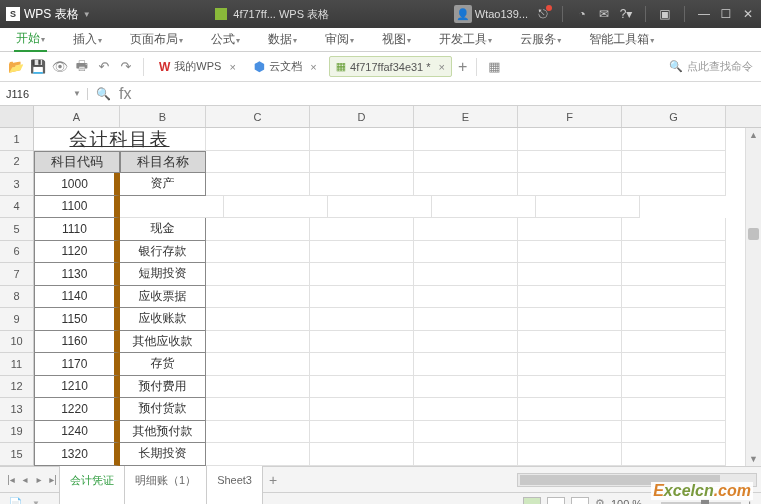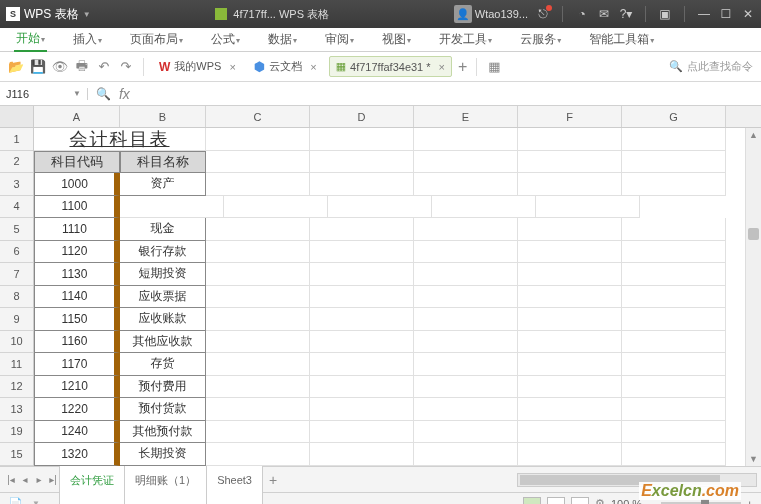--- a/index.html
+++ b/index.html
@@ -30,21 +30,21 @@
 .toolbar .close-x { color:#888; font-size:11px; margin-left:4px;}
 .toolbar .wps-ic { color:#d32f2f; font-weight:bold; font-size:12px;}
 .toolbar .cloud-ic { color:#4a90e2; font-size:13px;}
 .toolbar .plus { color:#888; font-size:16px;}
 .toolbar .search-area { margin-left:auto; display:flex; align-items:center; gap:4px; color:#999; font-size:11px;}
 
 .formula-bar { height: 24px; background:#fff; border-bottom:1px solid #d0d0d0; display:flex; align-items:center;}
 .formula-bar .namebox { width:88px; border-right:1px solid #d0d0d0; padding:0 6px; font-size:11px; color:#333; display:flex; align-items:center; justify-content:space-between;}
 .formula-bar .namebox .dd2{font-size:8px;color:#888;}
 .formula-bar .fx-area { display:flex; align-items:center; gap:8px; padding:0 8px; color:#888;}
-.formula-bar .fx { font-style:italic; font-size:14px;}
+.formula-bar .fx { font-size:16px;}
 .formula-bar input { border:none; outline:none; flex:1; font-size:12px; padding:0 4px;}
 
 .sheet-area { position:relative; height: 360px; background:#fff; display:flex; }
 .rowheads { width:34px; border-right:1px solid #ccc; background:#f0f0f0;}
 .rowheads .corner { height:22px; border-bottom:1px solid #ccc; background:#e8e8e8;}
 .rowheads .rh { height:22.5px; border-bottom:1px solid #d4d4d4; display:flex; align-items:center; justify-content:center; font-size:11px; color:#555; background:#f4f4f4;}
 .colheads { height:22px; display:flex; border-bottom:1px solid #ccc; background:#f0f0f0;}
 .colheads .ch { border-right:1px solid #d4d4d4; display:flex; align-items:center; justify-content:center; font-size:11px; color:#555; background:#f4f4f4;}
 .grid-main { flex:1; position:relative; overflow:hidden;}
 .grid-rows { }
@@ -68,21 +68,21 @@
 .sheet-tabs .hscroll .hthumb{position:absolute;left:2px;top:1px;bottom:1px;width:200px;background:#c8c8c8;}
 
 .statusbar { height:22px; background:#f4f4f4; border-top:1px solid #d0d0d0; display:flex; align-items:center; padding:0 8px; font-size:11px; color:#666; gap:8px;}
 .statusbar .s-ic { width:16px; height:16px; display:flex;align-items:center;justify-content:center; font-size:12px; color:#888;}
 .statusbar .right-s { margin-left:auto; display:flex; align-items:center; gap:6px;}
 .statusbar .view-ic { width:18px; height:14px; border:1px solid #bbb; background:#fff; cursor:pointer;}
 .statusbar .view-ic.active { background:#d0e8c0;}
 .statusbar .zoom-slider { width:80px; height:4px; background:#ccc; position:relative;}
 .statusbar .zoom-slider::after { content:''; position:absolute; left:40px; top:-3px; width:8px; height:10px; background:#888;}
 
-.watermark { position:absolute; right:20px; bottom:4px; font-size:16px; font-weight:bold; font-style:italic; color:#7a9a3e; z-index:100; background:rgba(255,255,255,0.9); padding:0 2px;}
+.watermark { position:absolute; right:8px; bottom:4px; font-size:16px; font-weight:bold; font-style:italic; color:#7a9a3e; z-index:100; background:rgba(255,255,255,0.9); padding:0 2px;}
 .watermark span { color:#d9822b;}
 </style>
 </head>
 <body>
 
 <div class="titlebar">
   <div class="logo">
     <span class="logo-ic">S</span>
     <span>WPS 表格</span>
     <span style="font-size:8px;color:#aaa;">▼</span>

